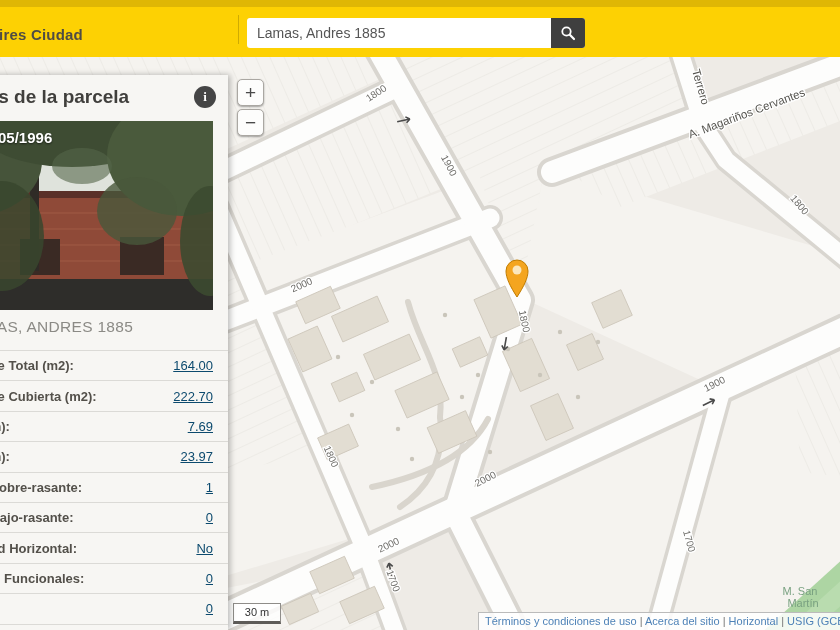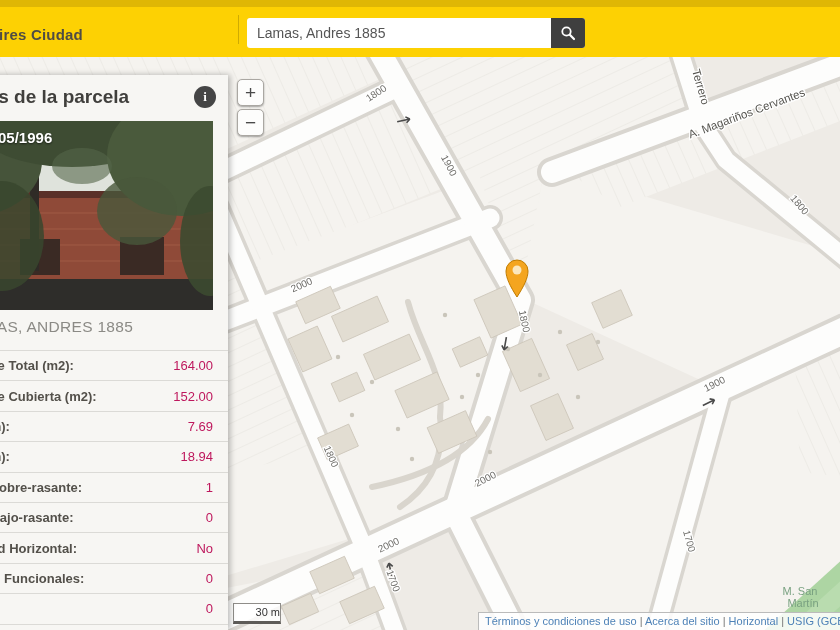--- a/index.html
+++ b/index.html
@@ -14,38 +14,38 @@
   .search-divider{position:absolute;left:238px;top:15px;width:1px;height:29px;background:rgba(0,0,0,.18);}
   .search-wrap{position:absolute;left:247px;top:18px;width:338px;height:30px;background:#ffffff;border-radius:3px;display:flex;}
   .search-input{flex:1;border:none;outline:none;background:transparent;font-family:"Liberation Sans",sans-serif;font-size:14px;color:#555;padding:0 10px;min-width:0;}
   .search-btn{width:34px;height:30px;background:#3f3f3f;border:none;border-radius:0 3px 3px 0;cursor:pointer;display:flex;align-items:center;justify-content:center;padding:0;}
   
   .map{position:absolute;left:0;top:57px;width:840px;height:573px;z-index:1;}
   .zoom-ctl{position:absolute;left:237px;top:79px;z-index:10;display:flex;flex-direction:column;gap:3px;}
   .zoom-btn{width:27px;height:27px;background:#fdfdfc;border:1px solid #aaa7a2;border-radius:5px;box-shadow:0 1px 2px rgba(0,0,0,.35);
     font-size:19px;line-height:24px;color:#4a4a4a;text-align:center;cursor:pointer;padding:0;font-family:"Liberation Sans",sans-serif;}
   .scale-box{position:absolute;left:233px;top:603px;width:46px;height:17px;z-index:10;background:rgba(255,255,255,.8);
-    border:1px solid #8f8d89;border-bottom:3px solid #5e5c58;font-size:11px;color:#333;text-align:right;line-height:16px;}
+    border:1px solid #8f8d89;border-bottom:3px solid #5e5c58;font-size:11px;color:#333;text-align:center;line-height:16px;}
   .attribution{position:absolute;left:478px;top:612px;width:362px;height:18px;z-index:10;background:rgba(255,255,255,.85);
     border-left:1px solid #bbb;border-top:1px solid #bbb;font-size:11px;line-height:17px;white-space:nowrap;overflow:hidden;padding-left:6px;box-sizing:border-box;}
   .attribution a{color:#4e82b7;text-decoration:none;cursor:pointer;}
   .attribution .sep{color:#777;}
   
   .panel{position:absolute;left:-74px;top:75px;width:302px;height:555px;background:#f7f6f3;z-index:20;box-shadow:2px 0 6px rgba(0,0,0,.28);}
   .panel-title-row{position:relative;height:46px;}
   .panel-title{position:absolute;left:30px;top:11px;font-size:19px;font-weight:bold;color:#403f3c;white-space:nowrap;}
   .info-btn{position:absolute;left:268px;top:11px;width:22px;height:22px;border-radius:50%;background:#454545;border:none;cursor:pointer;
     color:#fff;font-size:13px;font-weight:bold;font-family:"Liberation Serif",serif;line-height:22px;text-align:center;padding:0;}
   .photo{position:absolute;left:16px;top:46px;width:271px;height:189px;overflow:hidden;background:#3a4432;}
   .photo-date{position:absolute;left:56px;top:8px;font-size:15px;font-weight:bold;color:#fff;text-shadow:0 1px 2px rgba(0,0,0,.6);z-index:2;}
   .address{position:absolute;left:38px;top:243px;font-size:15.5px;color:#8b8a85;letter-spacing:.3px;white-space:nowrap;}
   .rows{position:absolute;left:0;top:275px;width:302px;border-top:1px solid #dbdad6;}
   .prow{display:flex;align-items:center;height:29.4px;border-bottom:1px solid #dbdad6;padding:0 15px 0 16px;}
   .prow .lbl{font-size:13px;font-weight:bold;color:#53504a;white-space:nowrap;}
-  .prow .val{margin-left:auto;font-size:13px;color:#be185d;white-space:nowrap;}
+  .prow .val{margin-left:auto;font-size:13px;color:#0c4a6e;white-space:nowrap;text-decoration:underline;}
   svg text{font-family:"Liberation Sans",sans-serif;}
 </style>
 </head>
 <body>
 
 <div class="map">
 <svg width="840" height="573" viewBox="0 0 840 573">
   <defs>
     <pattern id="hatchShallow" width="13" height="13" patternUnits="userSpaceOnUse" patternTransform="rotate(-25)">
       <rect width="13" height="13" fill="#f5f3ef"></rect>
@@ -245,29 +245,29 @@
   </div>
 
   <div class="address">LAMAS, ANDRES 1885</div>
   <div class="rows" id="parcel-rows">
       <div class="prow">
         <span class="lbl">Superficie Total (m2):</span>
         <span class="val">164.00</span>
       </div>
       <div class="prow">
         <span class="lbl">Superficie Cubierta (m2):</span>
-        <span class="val">152.00</span>
+        <span class="val">222.70</span>
       </div>
       <div class="prow">
         <span class="lbl">Frente (m):</span>
         <span class="val">7.69</span>
       </div>
       <div class="prow">
         <span class="lbl">Fondo (m):</span>
-        <span class="val">18.94</span>
+        <span class="val">23.97</span>
       </div>
       <div class="prow">
         <span class="lbl">Plantas sobre-rasante:</span>
         <span class="val">1</span>
       </div>
       <div class="prow">
         <span class="lbl">Plantas bajo-rasante:</span>
         <span class="val">0</span>
       </div>
       <div class="prow">

